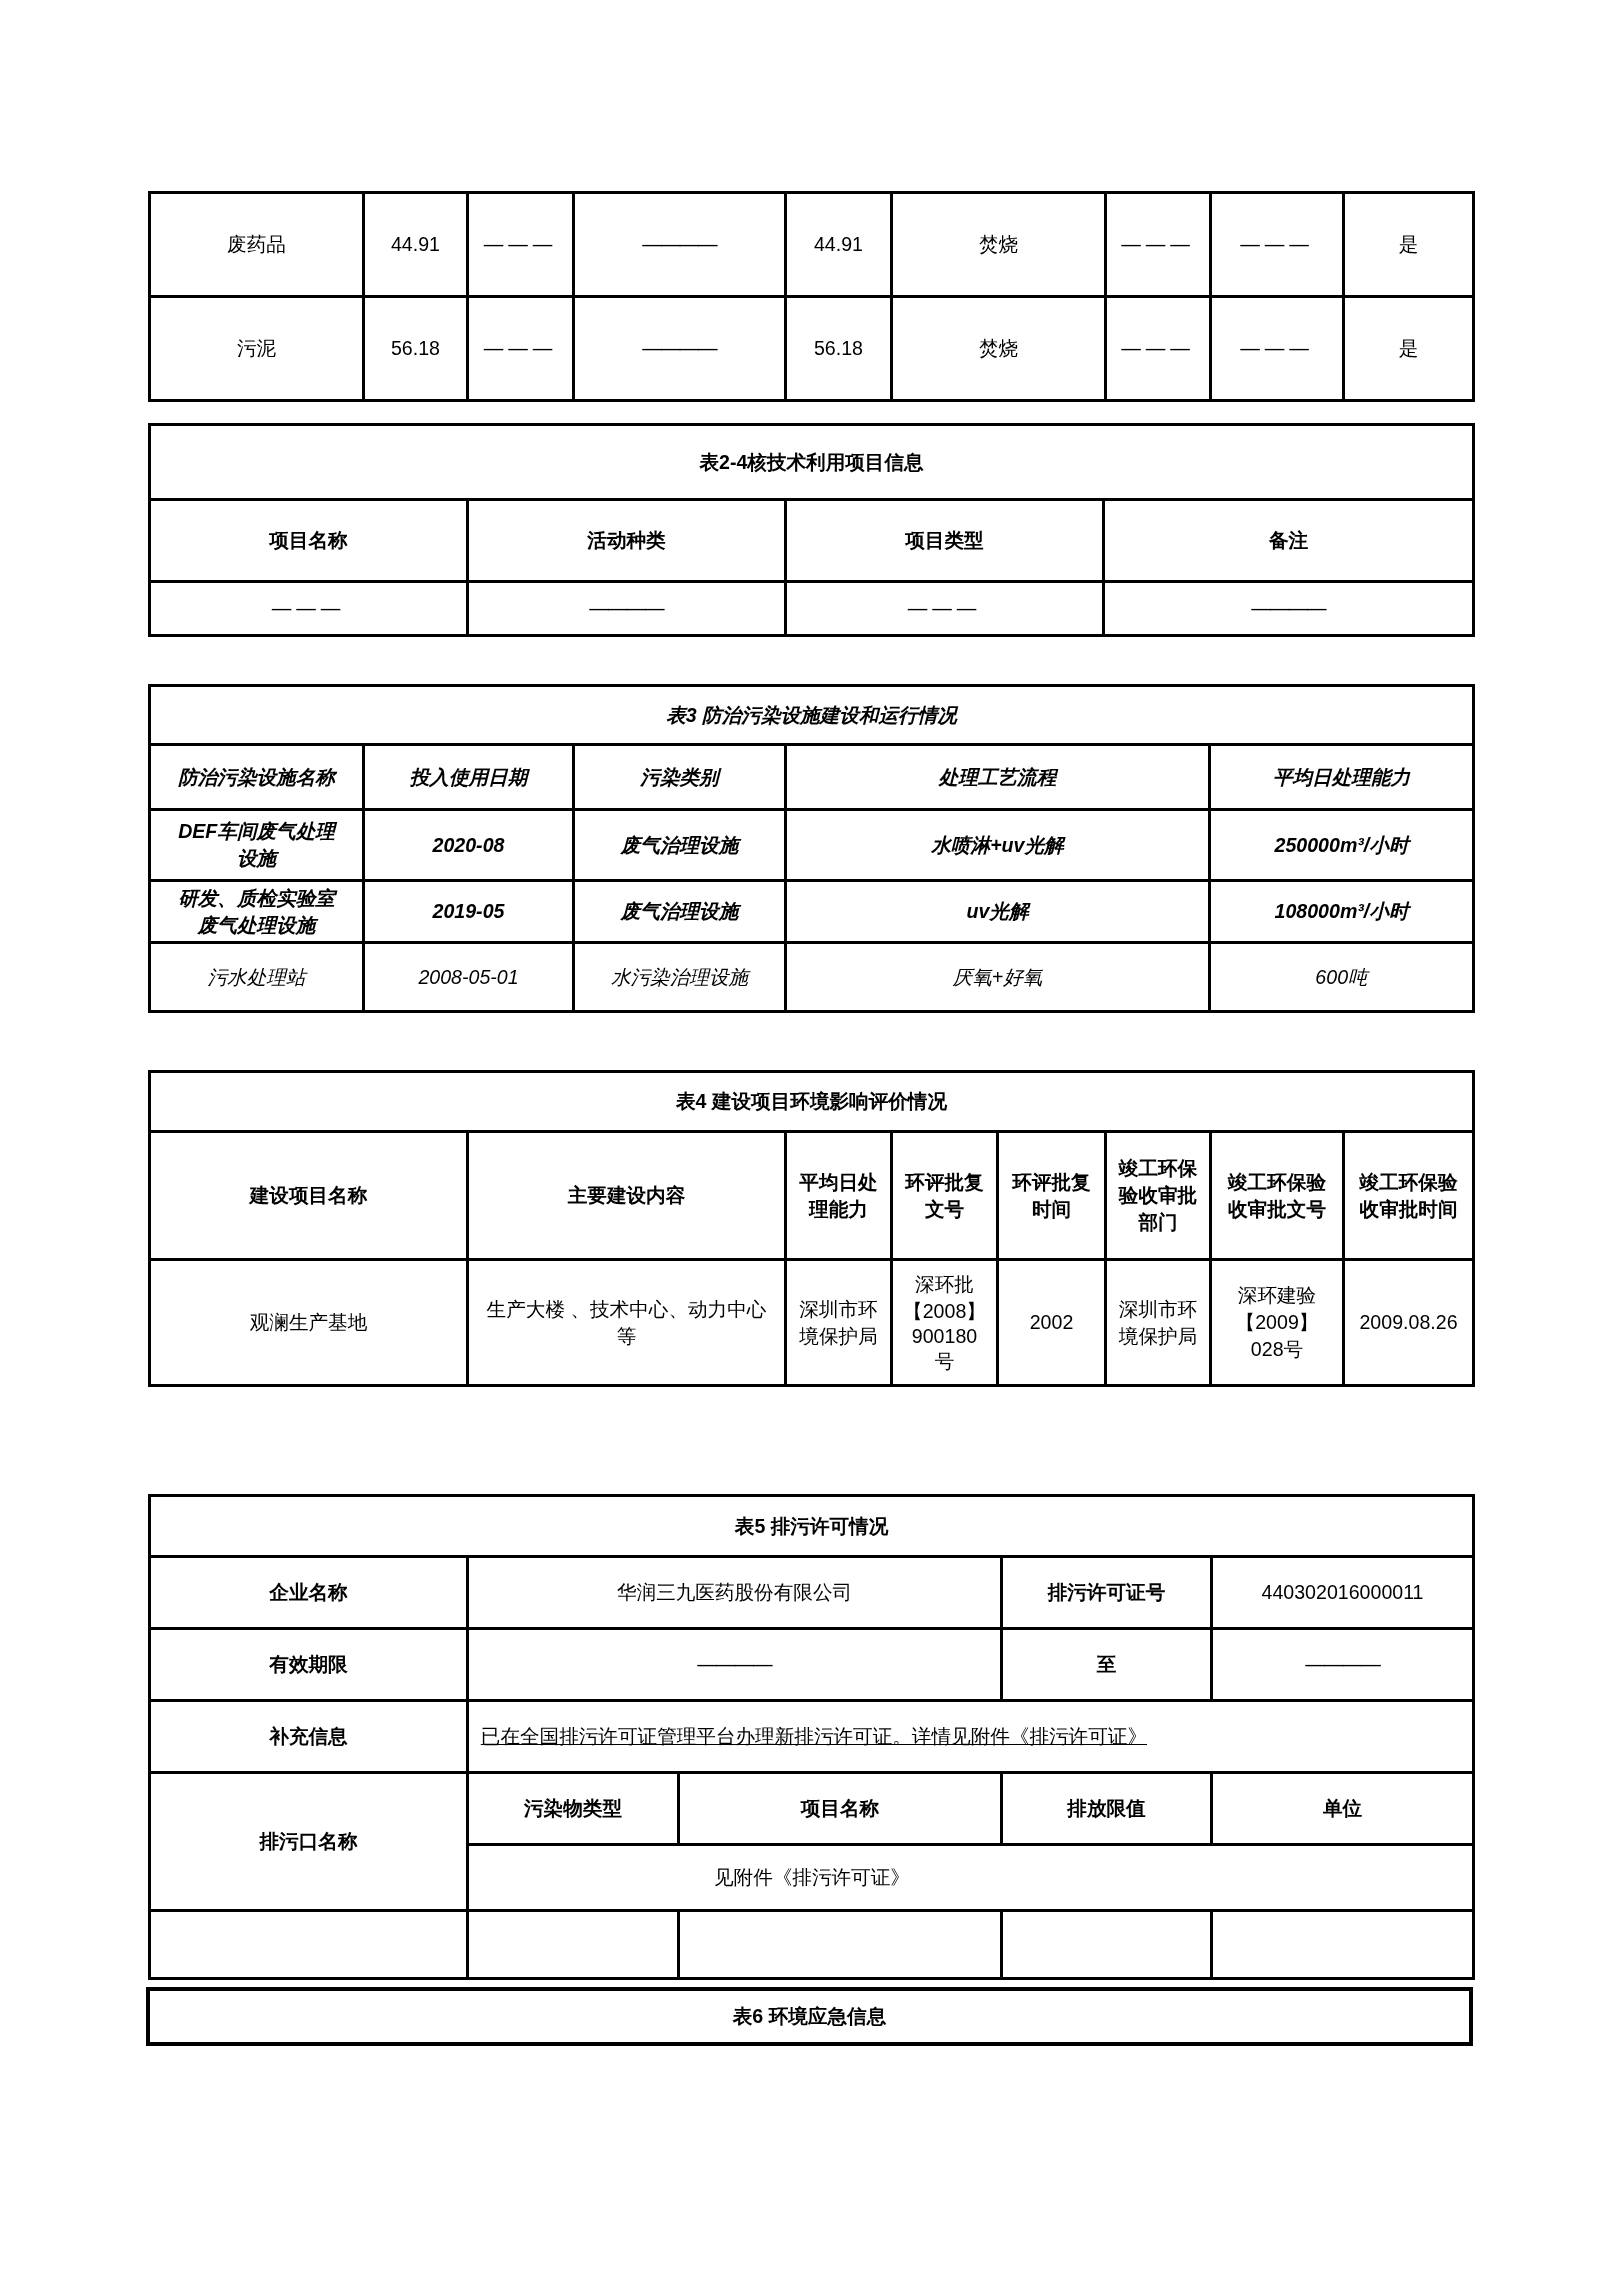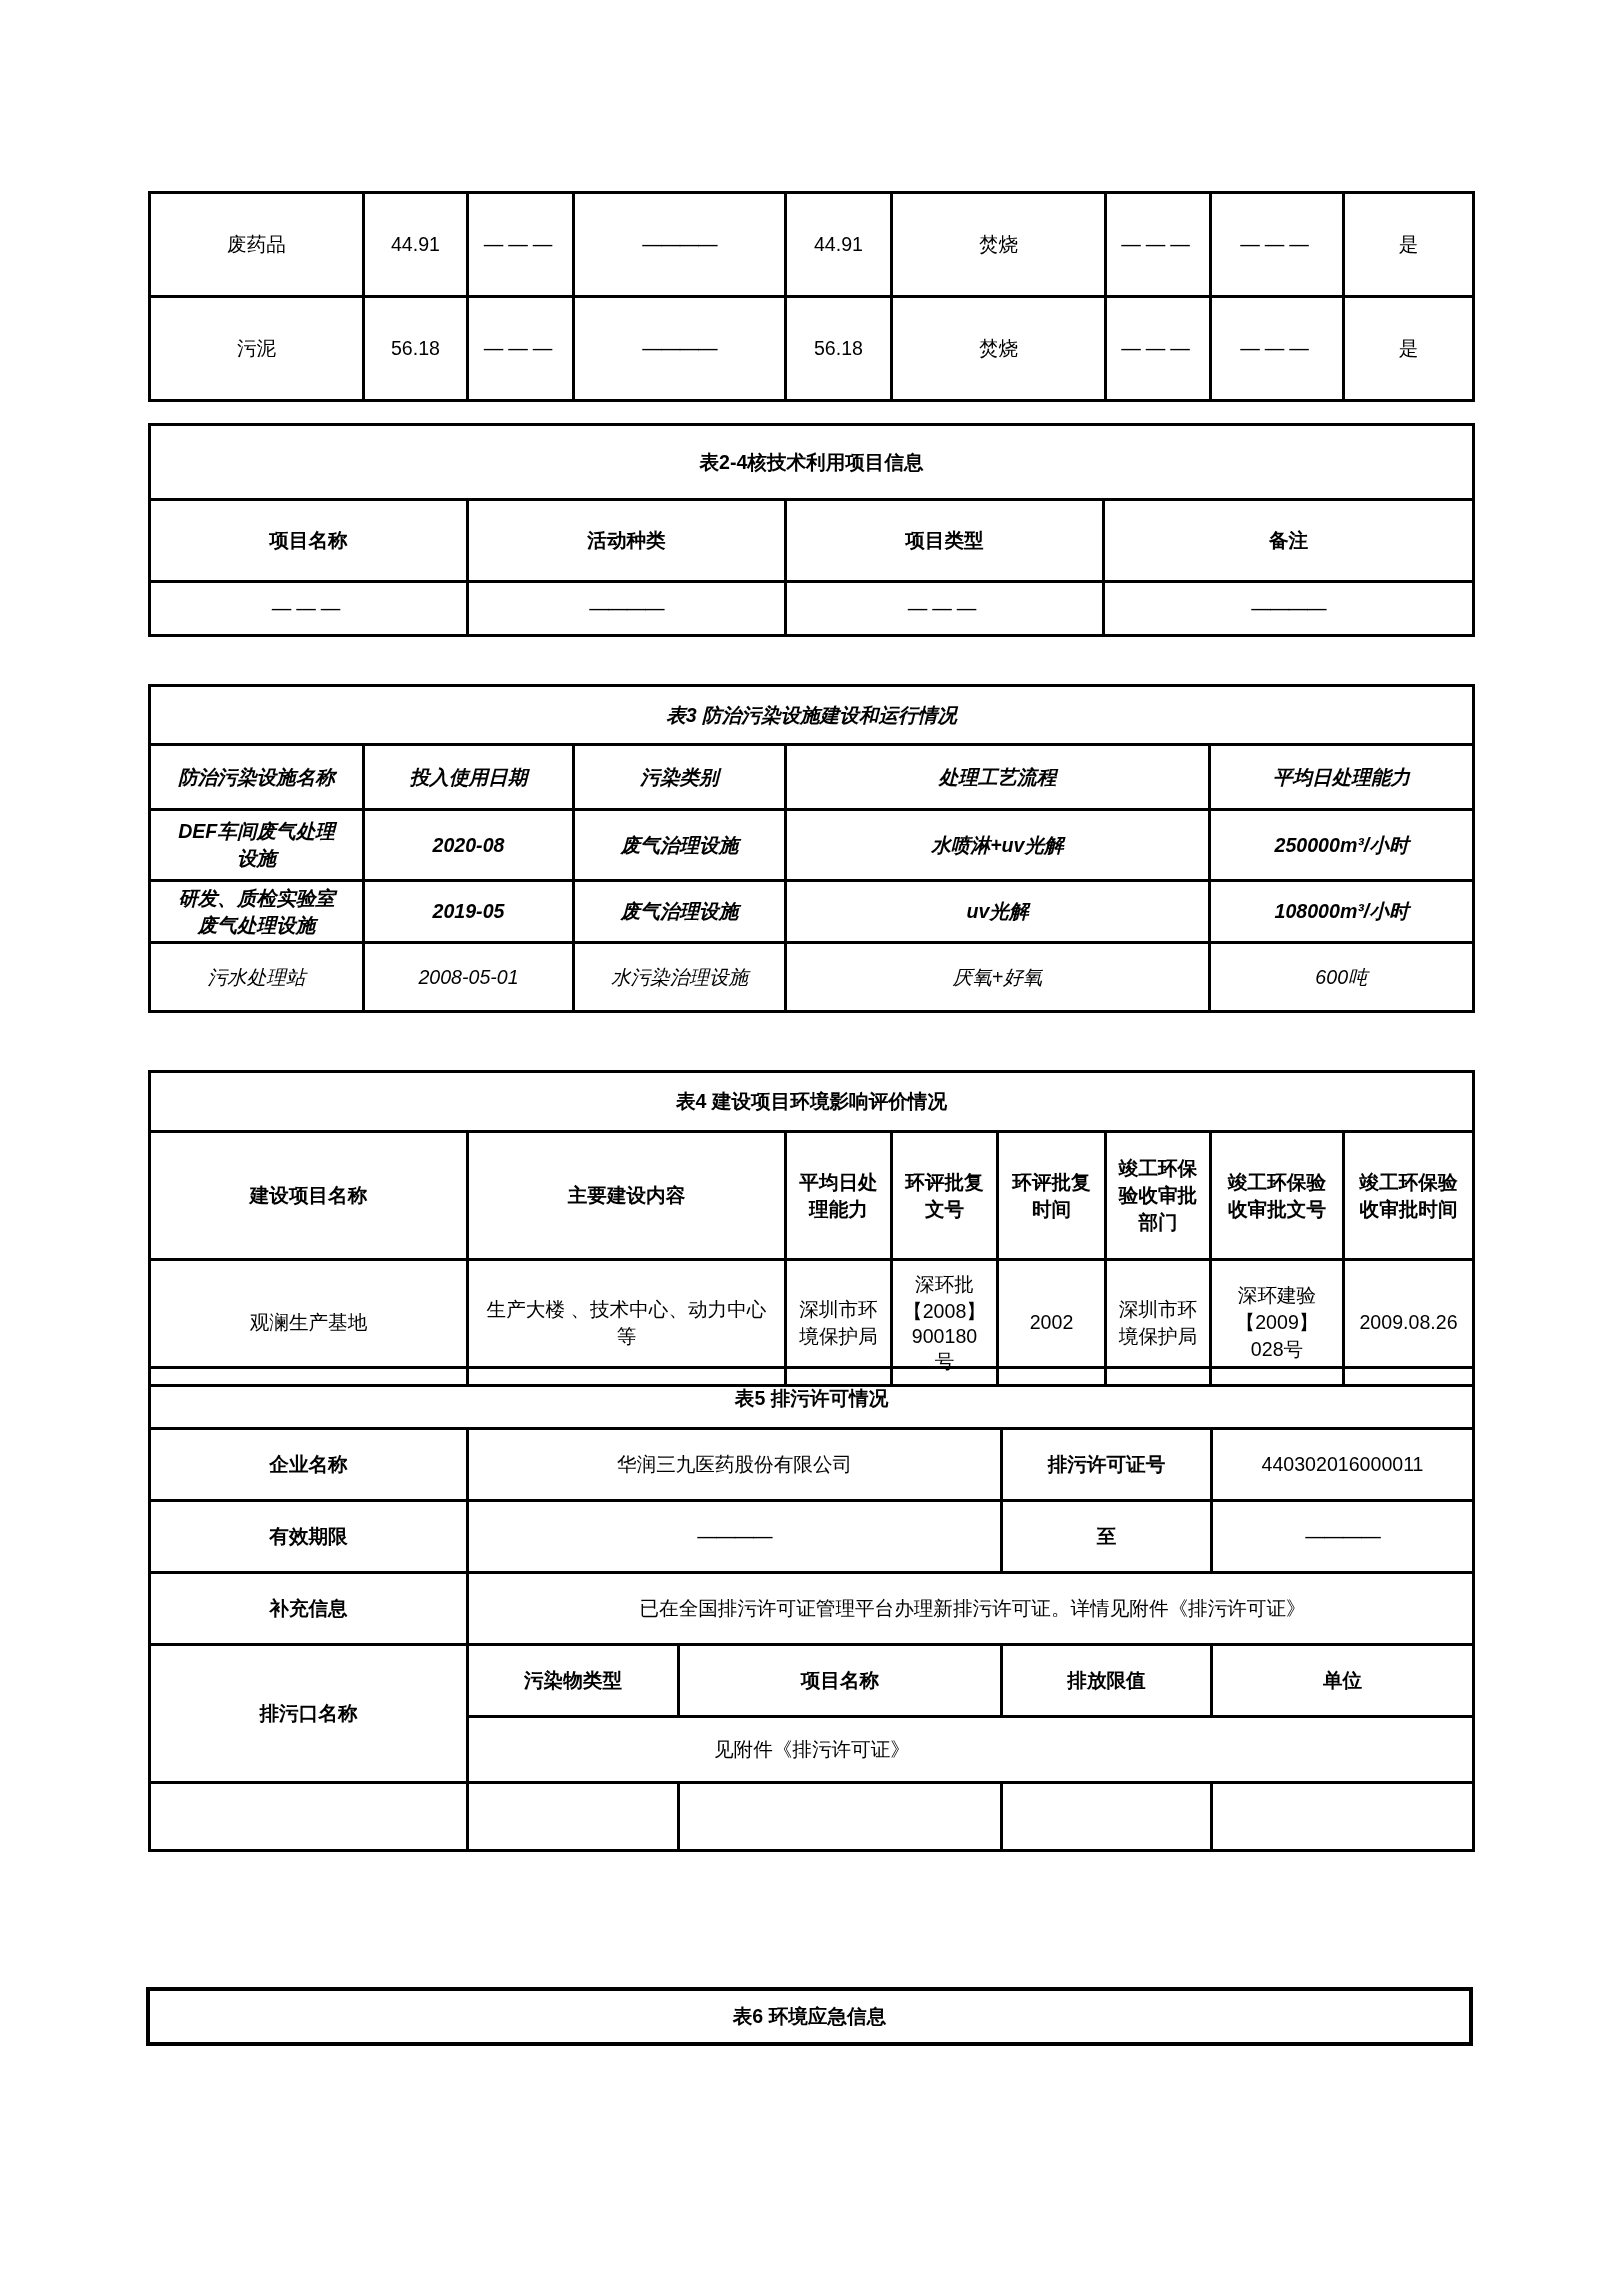--- a/index.html
+++ b/index.html
@@ -6,21 +6,21 @@
   .page{position:relative;width:1621px;height:2293px;background:#fff;
         font-family:"Liberation Sans",sans-serif;color:#000;}
   table{border-collapse:collapse;table-layout:fixed;position:absolute;left:148px;width:1323px;}
   td,th{border:3.9px solid #000;text-align:center;vertical-align:middle;
         padding:2px 7.8px;font-size:19.6px;font-weight:normal;overflow:hidden;}
   th{font-weight:bold;}
   .title-cell{font-weight:bold;font-size:19.6px;}
   .b{font-weight:bold;}
   .dg{letter-spacing:4.9px;}   
   .ds{letter-spacing:-1px;}  
-  .left{text-align:center;padding-left:11.8px;}
+  .left{text-align:left;padding-left:11.8px;text-decoration:underline;}
   .t3 td,.t3 th{padding:2px 17.6px;}
   .t4 td,.t4 th{padding:2px 9.8px;}
   .note-span{padding:2px 325px 2px 7.8px;}
   .t6{left:146px;width:1327px;}
   .t6 th{border-width:4.9px;}
   
   .t1 tr{height:104px;}
   .t24 tr.rt{height:75px;} .t24 tr.rh{height:82px;} .t24 tr.rd{height:54px;}
   .t3 tr.rt{height:59px;} .t3 tr.rh{height:65px;}
   .t3 tr.r0{height:71px;} .t3 tr.r1{height:62px;} .t3 tr.r2{height:69px;}
@@ -171,21 +171,21 @@
       <td>深圳市环境保护局</td>
       <td>深环批【2008】900180号</td>
       <td>2002</td>
       <td>深圳市环境保护局</td>
       <td>深环建验【2009】028号</td>
       <td>2009.08.26</td>
     </tr>
   </tbody>
     </table>
 
-  <table class="t5" style="top:1366px;border-radius:30px;">
+  <table class="t5" style="top:1494px;border-radius:30px;">
     <colgroup>
       <col style="width:318px">
         <col style="width:211px">
         <col style="width:323px">
       <col style="width:210px">
         <col style="width:262px">
     </colgroup>
     <tbody>
         <tr class="rt">
       <th class="title-cell" colspan="5">表5 排污许可情况</th>

